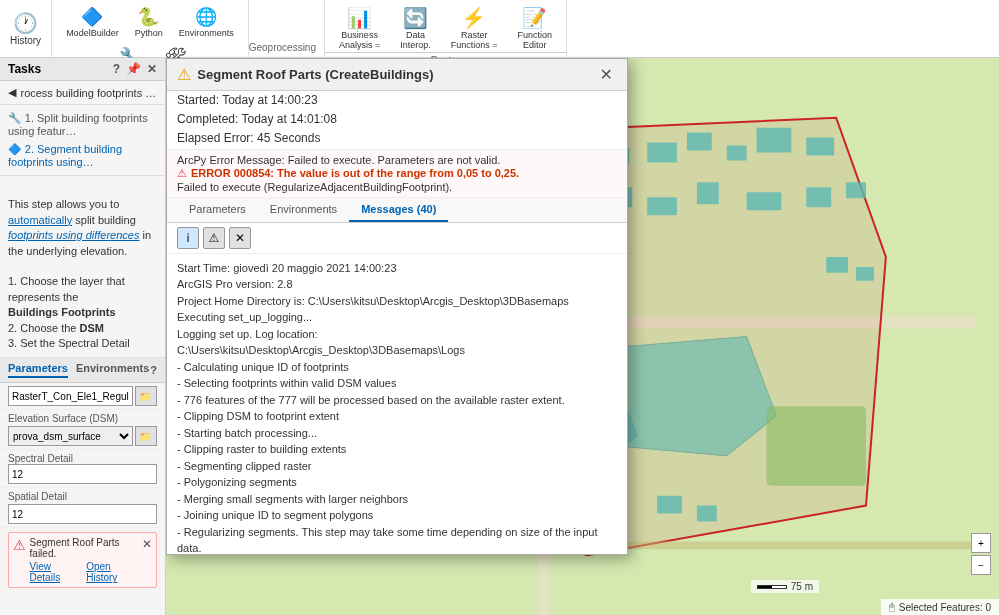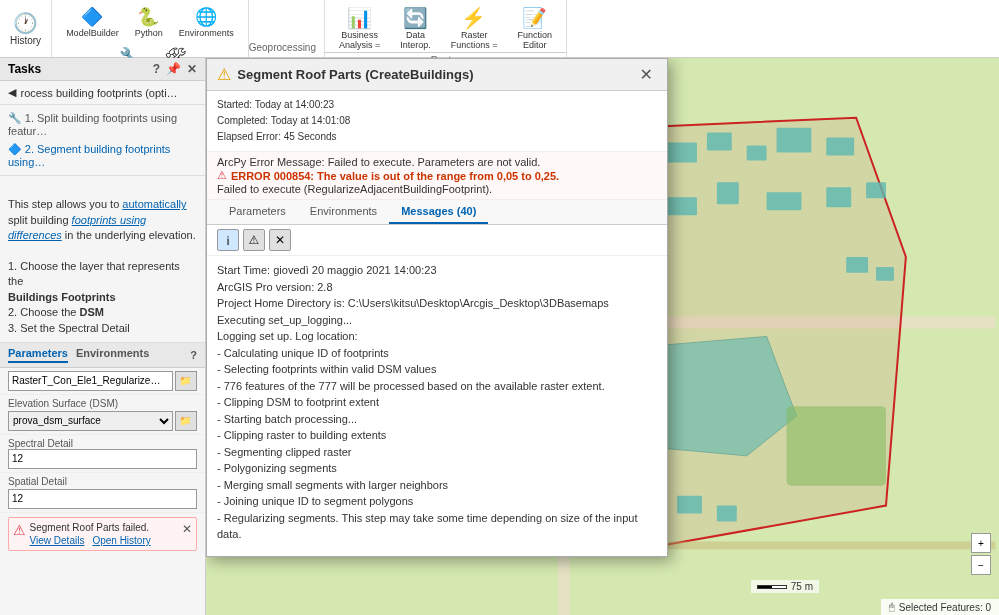--- a/index.html
+++ b/index.html
@@ -65,21 +65,21 @@
           <span style="font-size:20px;">📝</span>
           <span style="font-size:9px; color:#333; text-align:center;">Function<br>Editor</span>
         </div>
       </div>
       <span style="font-size:10px; color:#666; border-top:1px solid #ccc; width:100%; text-align:center; padding-top:2px;">Raster</span>
     </div>
   </div>
 
   <div style="display:flex; flex:1; overflow:hidden;">
 
-    <div style="width:206px; background:#f5f5f5; border-right:1px solid #ccc; display:flex; flex-direction:column; flex-shrink:0; overflow:hidden;">
+    <div style="width:166px; background:#f5f5f5; border-right:1px solid #ccc; display:flex; flex-direction:column; flex-shrink:0; overflow:hidden;">
 
       <div style="background:#e8e8e8; padding:4px 8px; font-size:12px; font-weight:bold; border-bottom:1px solid #ccc; display:flex; align-items:center; justify-content:space-between;">
         <span>Tasks</span>
         <div style="display:flex; gap:6px;">
           <span style="cursor:pointer; color:#555; font-size:12px;">?</span>
           <span style="cursor:pointer; color:#555; font-size:12px;">📌</span>
           <span style="cursor:pointer; color:#555; font-size:12px;">✕</span>
         </div>
       </div>
 
@@ -242,21 +242,21 @@
       <div style="position:absolute; top:0; left:0; width:462px; background:#fff; border:1px solid #aaa; box-shadow:4px 4px 14px rgba(0,0,0,0.35); display:flex; flex-direction:column;">
 
         <div style="background:#f0f0f0; border-bottom:1px solid #ccc; padding:6px 10px; display:flex; align-items:center; justify-content:space-between;">
           <div style="display:flex; align-items:center; gap:6px;">
             <span style="color:#e8a000; font-size:16px;">⚠</span>
             <span style="font-size:13px; font-weight:bold; color:#333;">Segment Roof Parts (CreateBuildings)</span>
           </div>
           <button style="cursor:pointer; font-size:16px; color:#555; background:none; border:none; padding:0 4px;">✕</button>
         </div>
 
-        <div style="padding:6px 10px; font-size:10px; color:#333; border-bottom:1px solid #eee; line-height:1.6;">
+        <div style="padding:0 10px; font-size:12px; color:#333; border-bottom:1px solid #eee; line-height:1.6;">
           <div>
             <span>Started:</span>
             <span>Today at 14:00:23</span>
           </div>
           <div>
             <span>Completed:</span>
             <span>Today at 14:01:08</span>
           </div>
           <div>
             <span>Elapsed Error:</span>
@@ -284,20 +284,21 @@
           <button style="width:22px; height:22px; border:1px solid #999; background:#e0e0e0; cursor:pointer; display:flex; align-items:center; justify-content:center; font-size:12px; border-radius:2px;">⚠</button>
           <button style="width:22px; height:22px; border:1px solid #999; background:#e0e0e0; cursor:pointer; display:flex; align-items:center; justify-content:center; font-size:12px; border-radius:2px;">✕</button>
         </div>
 
         <div style="padding:6px 10px; overflow-y:auto; height:300px; font-size:11px; color:#333; line-height:1.5;">
           <div>Start Time: giovedì 20 maggio 2021 14:00:23</div>
           <div>ArcGIS Pro version: 2.8</div>
           <div>Project Home Directory is: C:\Users\kitsu\Desktop\Arcgis_Desktop\3DBasemaps</div>
           <div>Executing set_up_logging...</div>
           <div>Logging set up.  Log location:</div>
+          <div>C:\Users\kitsu\Desktop\Arcgis_Desktop\3DBasemaps\Logs</div>
           <div>- Calculating unique ID of footprints</div>
           <div>- Selecting footprints within valid DSM values</div>
           <div>- 776 features of the 777 will be processed based on the available raster extent.</div>
           <div>- Clipping DSM to footprint extent</div>
           <div>- Starting batch processing...</div>
           <div>- Clipping raster to building extents</div>
           <div>- Segmenting clipped raster</div>
           <div>- Polygonizing segments</div>
           <div>- Merging small segments with larger neighbors</div>
           <div>- Joining unique ID to segment polygons</div>

